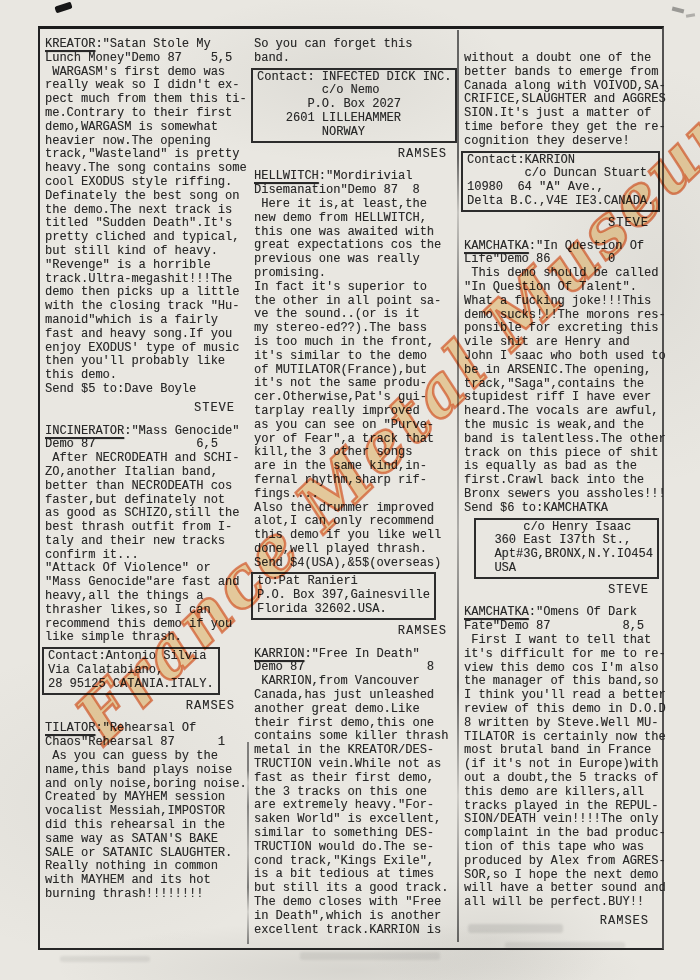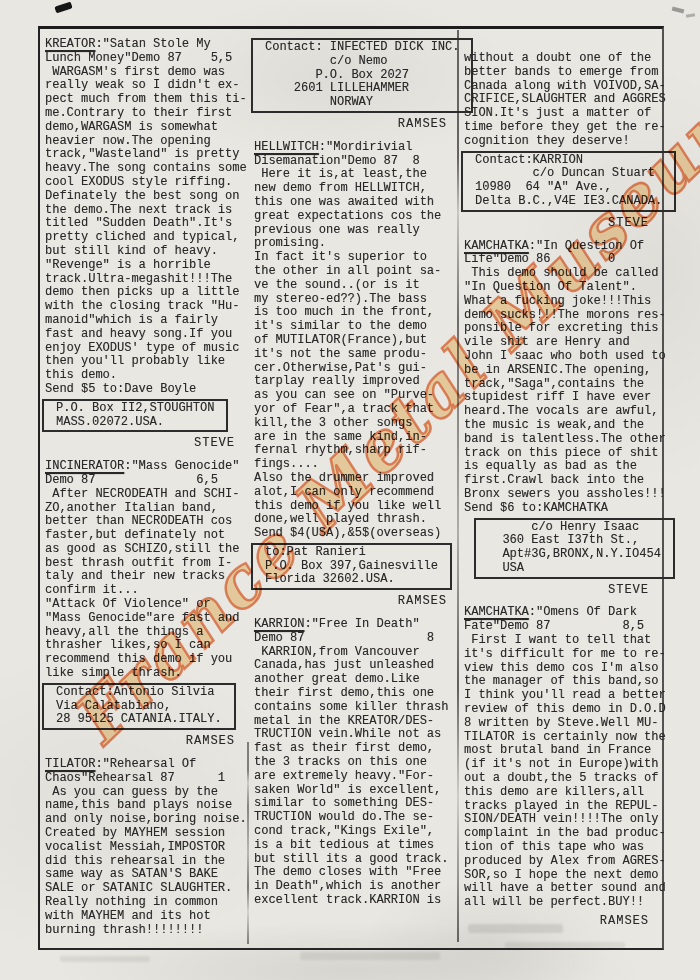--- a/index.html
+++ b/index.html
@@ -19,21 +19,21 @@
   .col{position:absolute; font-size:12px; line-height:13.8px; color:#282828;
     text-shadow:0.3px 0.3px 0 rgba(40,40,40,.35);}
   #col0{left:45px;  top:38px; width:205px;}
   #col1{left:254px; top:38px; width:208px;}
   #col2{left:464px; top:52px; width:200px;}
   .pre{white-space:pre;}
   .hdr{margin-top:9px;}
   .col > :first-child{margin-top:0;}
   .band{text-decoration:underline; text-underline-offset:3px; text-decoration-thickness:1.5px;}
   .para{white-space:pre;}
-  .cbox{border:2px solid #2c2c2c; padding:1px 12px; display:table; margin:2px 0 2px -3px;}
+  .cbox{border:2px solid #2c2c2c; padding:1px 4px; display:table; margin:2px 0 2px -3px;}
   .cbox.indent{margin-left:10px;}
   .sig{margin-top:5px; text-align:right; padding-right:15px; letter-spacing:1px;}
   #watermark{position:absolute; left:60px; top:700px; transform:rotate(-44deg);
     transform-origin:0 0; white-space:nowrap; z-index:5; pointer-events:none;
     font-family:"DejaVu Serif", serif; font-style:italic; font-weight:700;
     font-size:68px; letter-spacing:3px; mix-blend-mode:multiply;
     color:rgba(250,233,150,0.45); -webkit-text-stroke:2.5px rgba(228,78,24,0.62);
     text-shadow:0 0 1px rgba(228,78,24,0.25);}
   .rule{position:absolute; width:2px; opacity:.75;
     background:linear-gradient(to bottom,#3a3a3a 0%,#3a3a3a 14%,rgba(58,58,58,.25) 20%,#444 32%,rgba(58,58,58,.45) 55%,#333 72%,rgba(58,58,58,.2) 84%,#3a3a3a 100%);}
@@ -79,24 +79,20 @@
 "Revenge" is a horrible
 track.Ultra-megashit!!!The
 demo then picks up a little
 with the closing track "Hu-
 manoid"which is a fairly
 fast and heavy song.If you
 enjoy EXODUS' type of music
 then you'll probably like
 this demo.
 Send $5 to:Dave Boyle</div>
-      <div class="cbox">
-        <div class="pre">P.O. Box II2,STOUGHTON
-MASS.02072.USA.</div>
-      </div>
       <div class="sig">STEVE</div>
       <div class="hdr">
         <div class="pre"><span class="band">INCINERATOR</span><span>:"Mass Genocide"</span></div>
         <div class="pre">Demo 87              6,5</div>
       </div>
       <div class="para pre"> After NECRODEATH and SCHI-
 ZO,another Italian band,
 better than NECRODEATH cos
 faster,but definately not
 as good as SCHIZO,still the
@@ -125,20 +121,22 @@
 Created by MAYHEM session
 vocalist Messiah,IMPOSTOR
 did this rehearsal in the
 same way as SATAN'S BAKE
 SALE or SATANIC SLAUGHTER.
 Really nothing in common
 with MAYHEM and its hot
 burning thrash!!!!!!!!</div>
     </div>
   <div id="col1" class="col">
+      <div class="para pre">So you can forget this
+band.</div>
       <div class="cbox">
         <div class="pre">Contact: INFECTED DICK INC.
          c/o Nemo
        P.O. Box 2027
     2601 LILLEHAMMER
          NORWAY</div>
       </div>
       <div class="sig">RAMSES</div>
       <div class="hdr">
         <div class="pre"><span class="band">HELLWITCH</span><span>:"Mordirivial</span></div>

